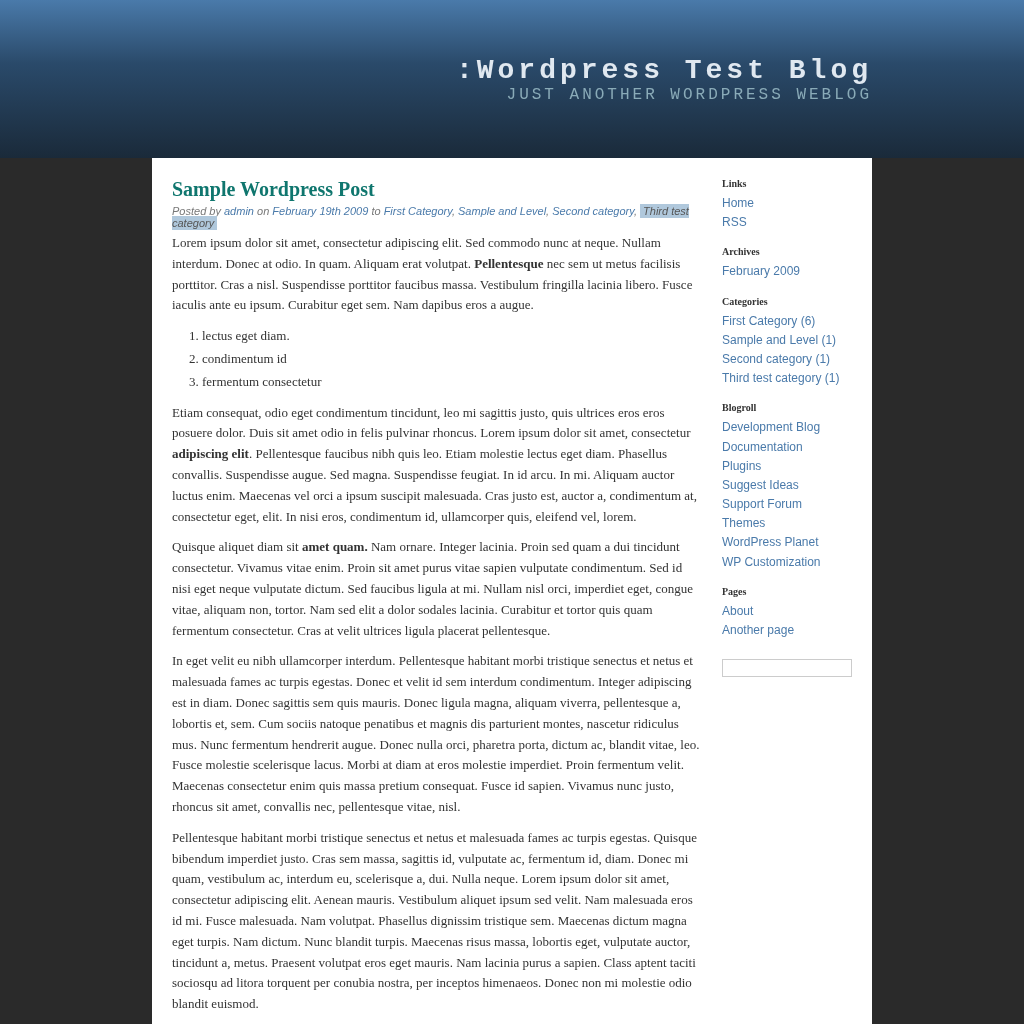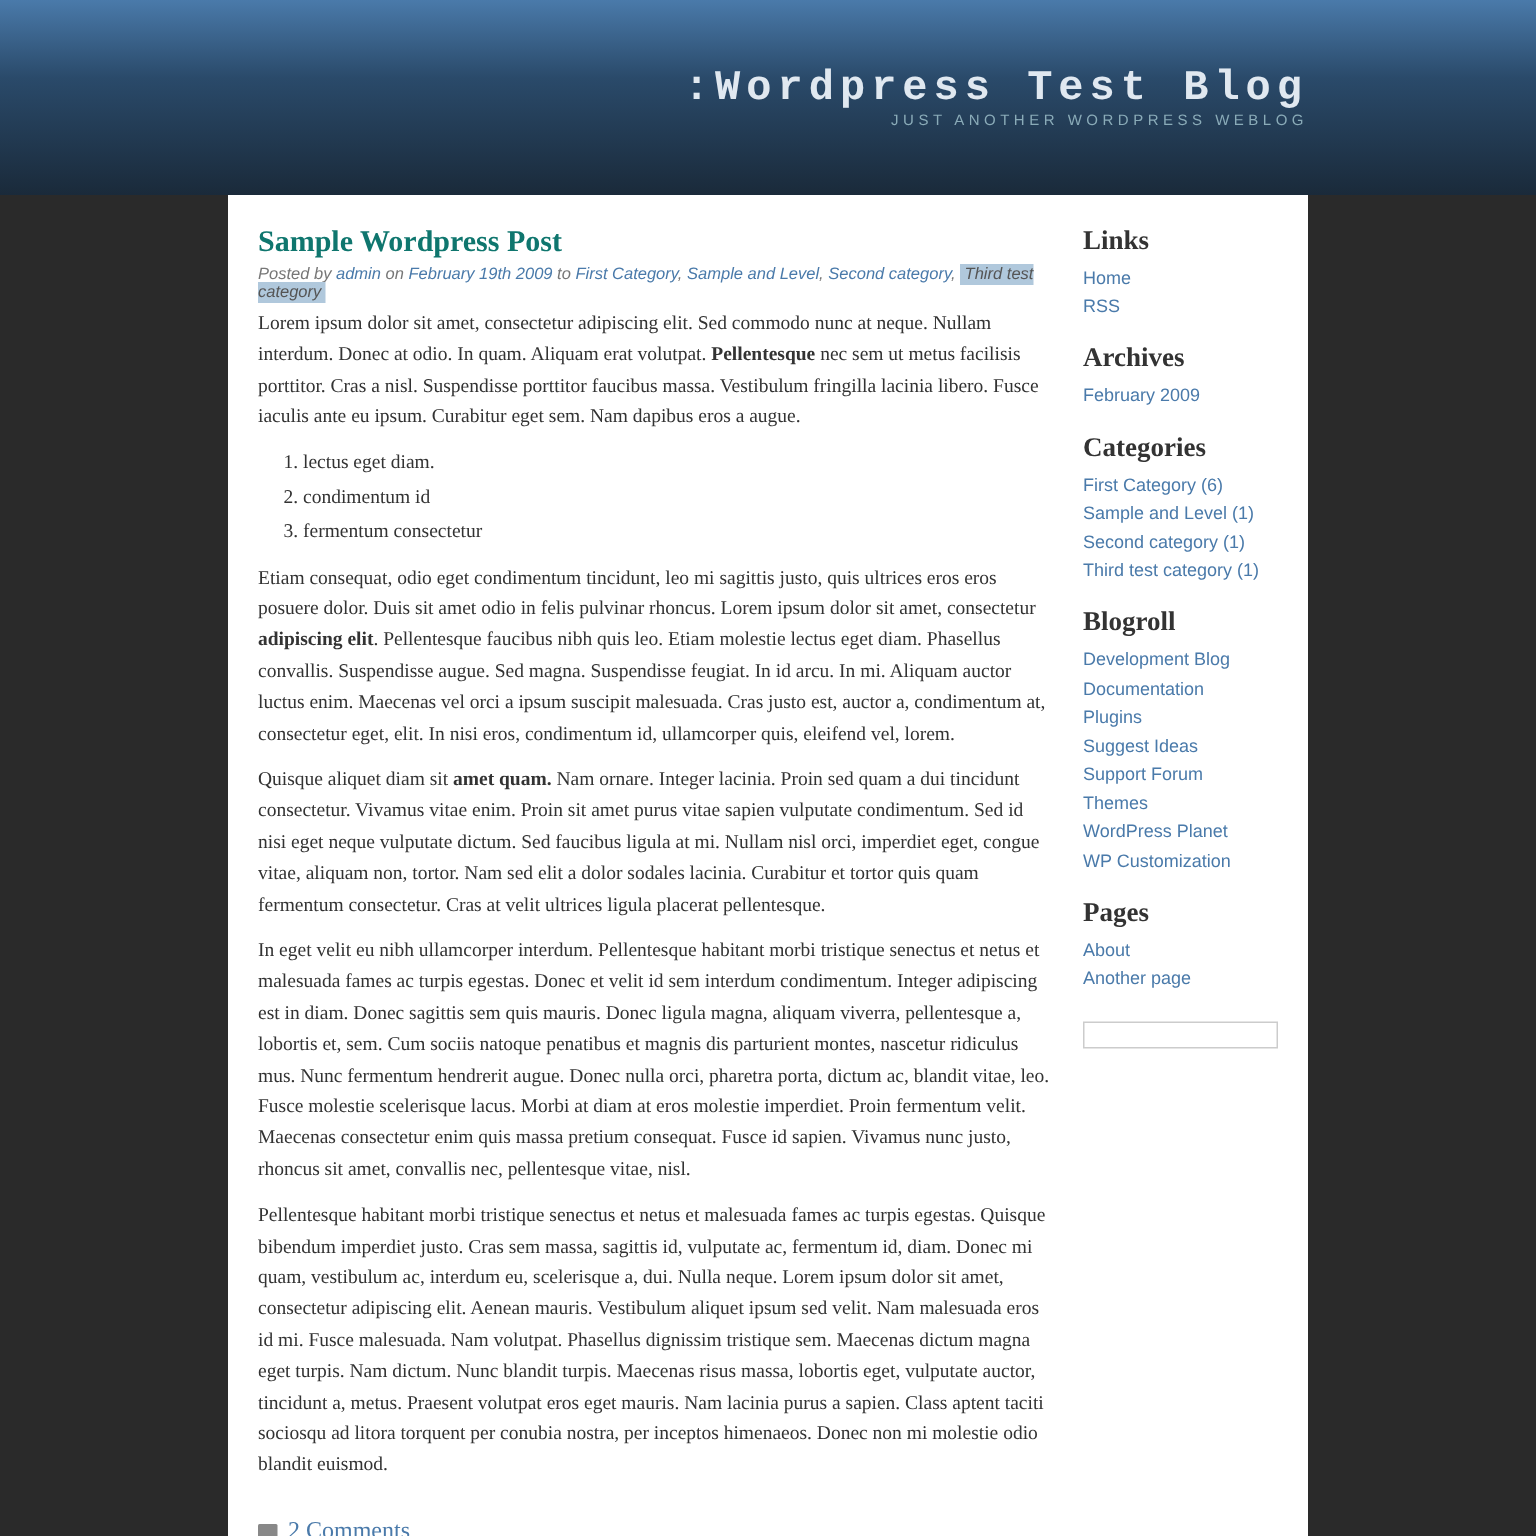--- a/index.html
+++ b/index.html
@@ -6,40 +6,40 @@
     body {
       background: #2a2a2a;
       font-family: Georgia, 'Times New Roman', serif;
       font-size: 13px;
       color: #333;
     }
 
     
     #header {
       background: linear-gradient(180deg, #4a7aaa 0%, #2a4a6a 40%, #1a2a3a 100%);
-      height: 130px;
+      height: 158px;
       display: flex;
       align-items: center;
       justify-content: center;
       position: relative;
     }
     #header-inner {
       width: 720px;
       text-align: right;
     }
     #site-title {
       font-family: 'Courier New', monospace;
       font-size: 28px;
       color: #e0e8f0;
       letter-spacing: 4px;
       font-weight: bold;
     }
     #site-tagline {
-      font-family: Liberation Sans, sans-serif;
-      font-size: 10px;
+      font-family: Liberation Mono, monospace;
+      font-size: 16px;
       color: #8aabb8;
       letter-spacing: 3px;
       text-transform: uppercase;
     }
 
     
     #wrapper {
       width: 720px;
       margin: 0 auto;
       background: #fff;
@@ -108,21 +108,21 @@
     .post-footer a {
       color: #4a7aaa;
       text-decoration: none;
     }
 
     
     .sidebar-section {
       margin-bottom: 14px;
     }
     .sidebar-section h3 {
-      font-size: 18px;
+      font-size: 10px;
       font-weight: bold;
       color: #333;
       margin-bottom: 5px;
       font-family: Georgia, serif;
     }
     .sidebar-section a {
       display: block;
       color: #4a7aaa;
       text-decoration: none;
       font-size: 12px;

